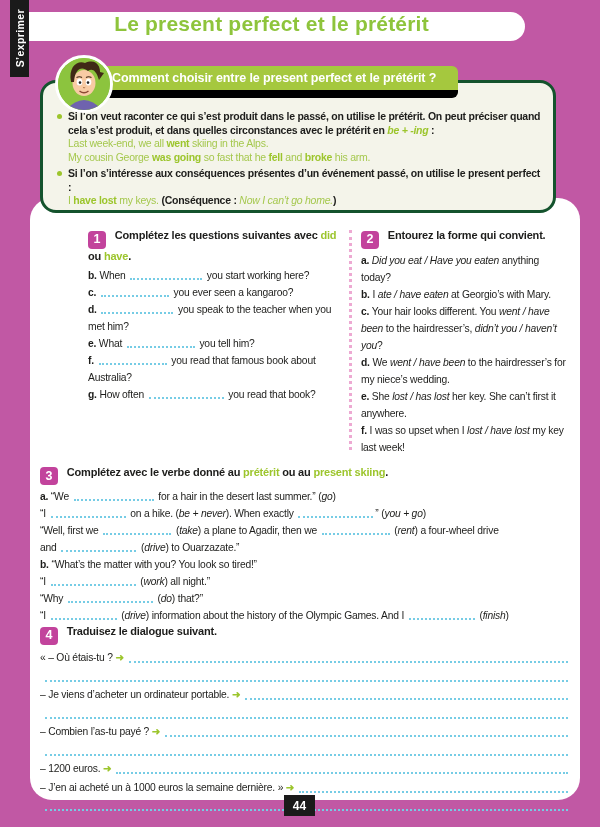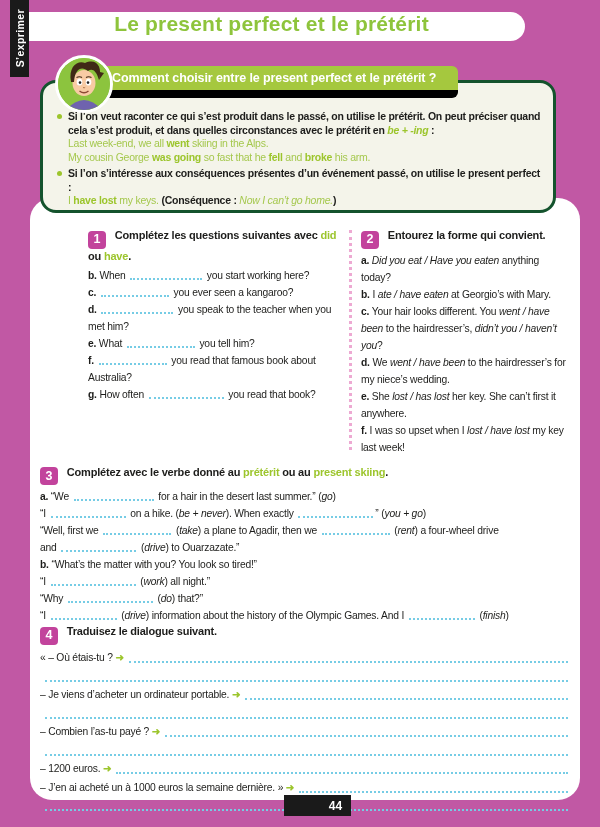--- a/index.html
+++ b/index.html
@@ -56,21 +56,21 @@
   
   .seg-b{font-weight:700;}
   .seg-i{font-style:italic;}
   .seg-bi{font-weight:700;}
   .seg-g{color:#a5c84e;}
   .seg-gb{color:#9cc52c;font-weight:700;}
   .seg-gi{color:#a5c84e;font-style:italic;}
   .seg-gbi{color:#9cc52c;font-weight:700;font-style:italic;}
 
   .page-num{position:absolute;left:284px;top:795px;width:31px;height:21px;background:#1a1a1a;
-      z-index:3;display:flex;align-items:center;justify-content:center;padding-left:36px;}
+      z-index:3;display:flex;align-items:center;justify-content:center;}
   .page-num span{color:#fff;font-weight:700;font-size:12px;}
 </style>
 </head>
 <body>
 
 <div class="title-banner">
   <span>Le present perfect et le prétérit</span>
 </div>
 <div class="side-tab">
   <span>S’exprimer</span>

